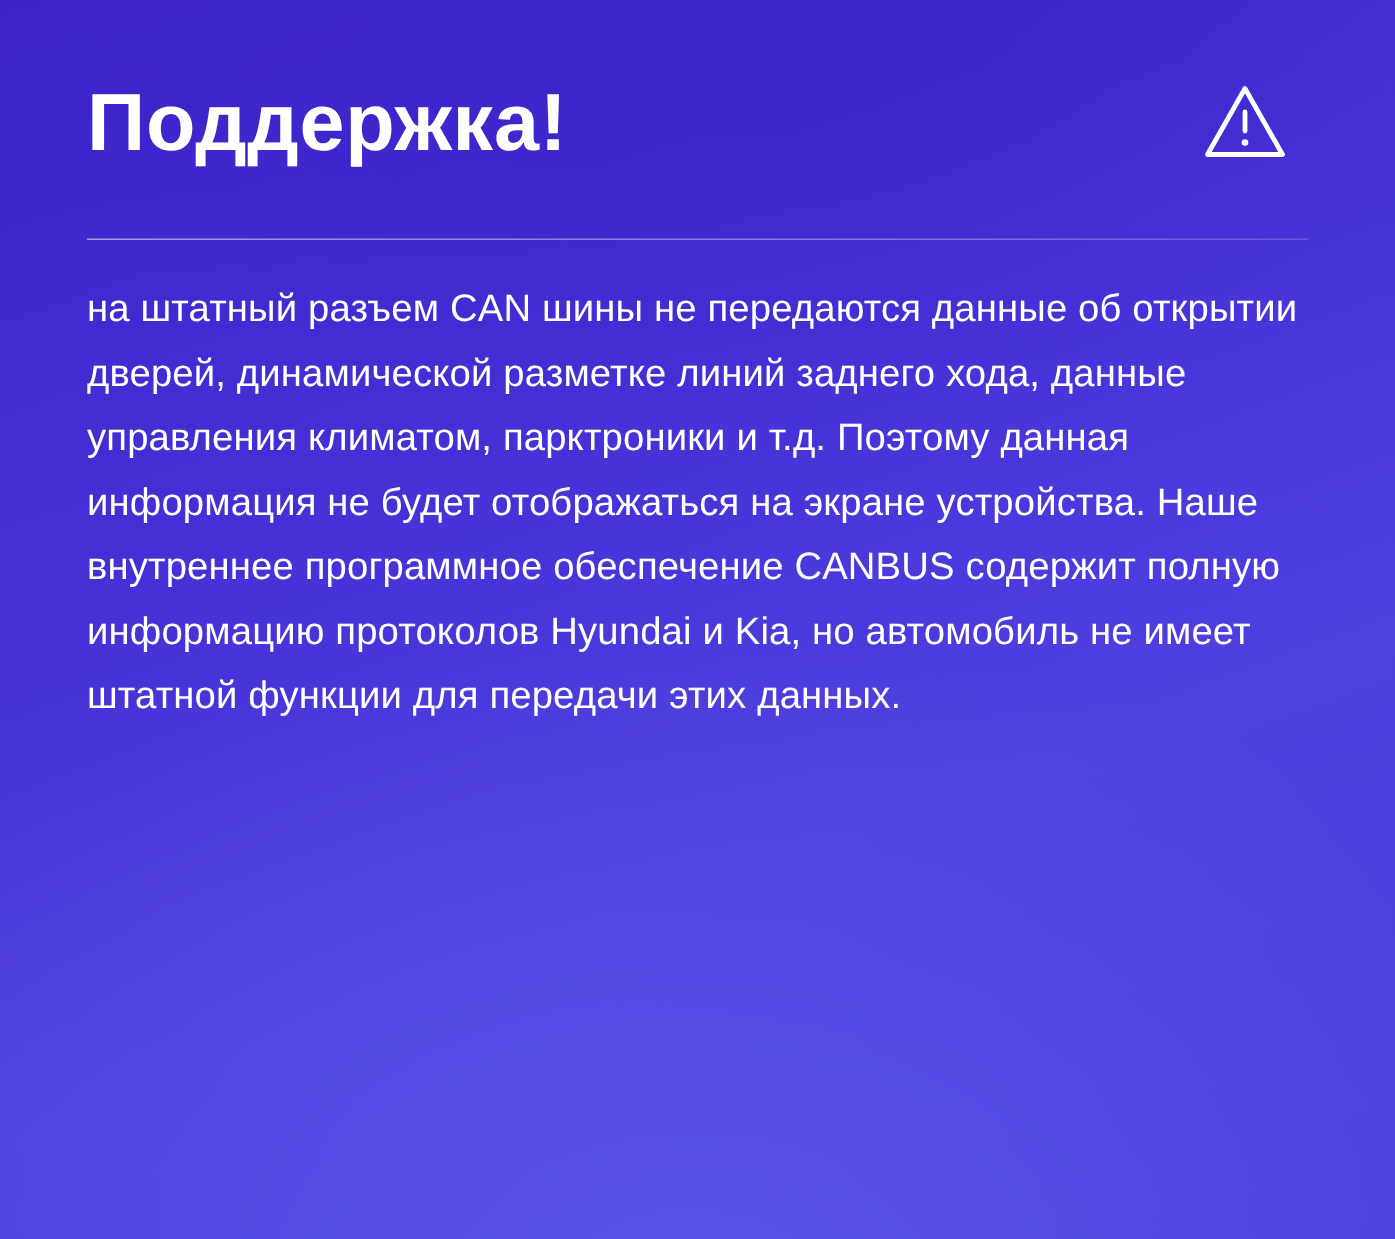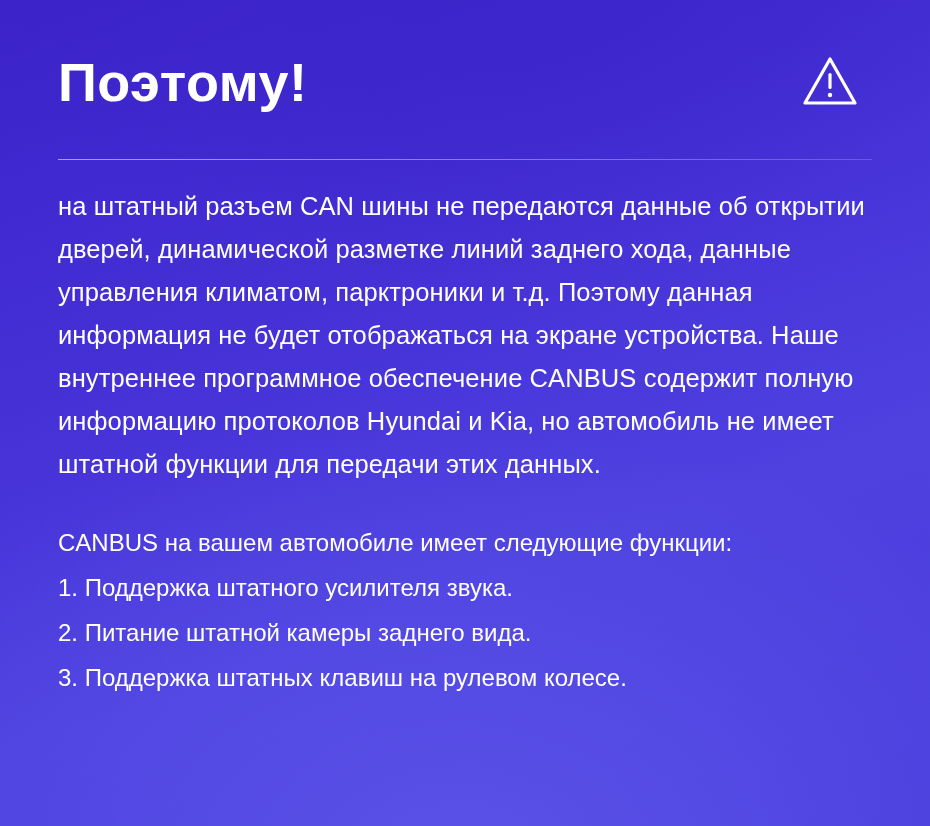--- a/index.html
+++ b/index.html
@@ -66,34 +66,28 @@
   .feature-line {
     white-space: nowrap;
   }
 </style>
 </head>
 <body>
 
 <div class="page">
 
   <div class="header">
-    <h1 class="title">Поэтому!</h1>
+    <h1 class="title">Поддержка!</h1>
     <span class="warn-icon">
       <svg viewBox="0 0 56 56" width="56" height="56" aria-hidden="true">
         <path d="M28 5 L53 49 L3 49 Z" fill="none" stroke="#ffffff" stroke-width="3.2" stroke-linejoin="round"></path>
         <rect x="26.4" y="19" width="3.2" height="16" rx="1.6" fill="#ffffff"></rect>
         <circle cx="28" cy="41" r="2.2" fill="#ffffff"></circle>
       </svg>
     </span>
   </div>
 
   <div class="divider"></div>
 
   <p class="body-text">на штатный разъем CAN шины не передаются данные об открытии дверей, динамической разметке линий заднего хода, данные управления климатом, парктроники и т.д. Поэтому данная информация не будет отображаться на экране устройства. Наше внутреннее программное обеспечение CANBUS содержит полную информацию протоколов Hyundai и Kia, но автомобиль не имеет штатной функции для передачи этих данных.</p>
 
-  <div class="features">
-    <div class="feature-line">CANBUS на вашем автомобиле имеет следующие функции:</div>
-    <div class="feature-line">1. Поддержка штатного усилителя звука.</div>
-    <div class="feature-line">2. Питание штатной камеры заднего вида.</div>
-    <div class="feature-line">3. Поддержка штатных клавиш на рулевом колесе.</div>
-  </div>
 
 </div>
 
 </body></html>

